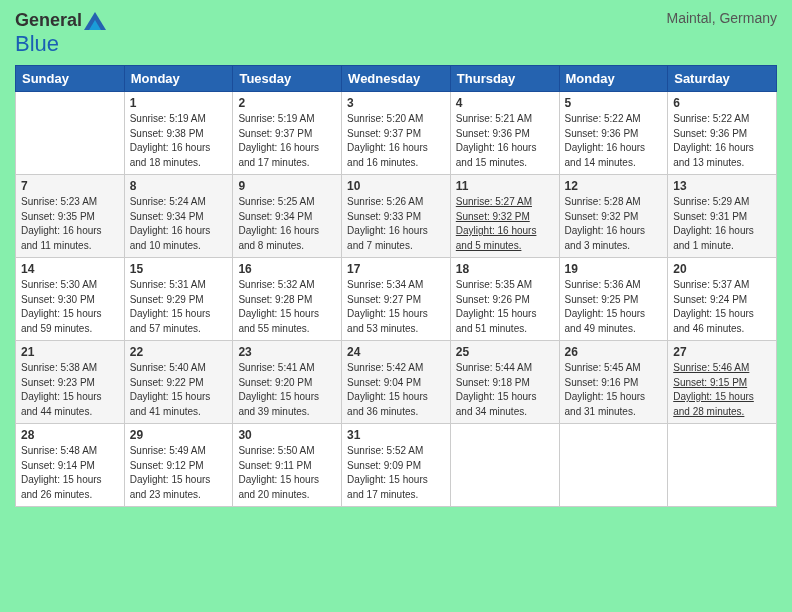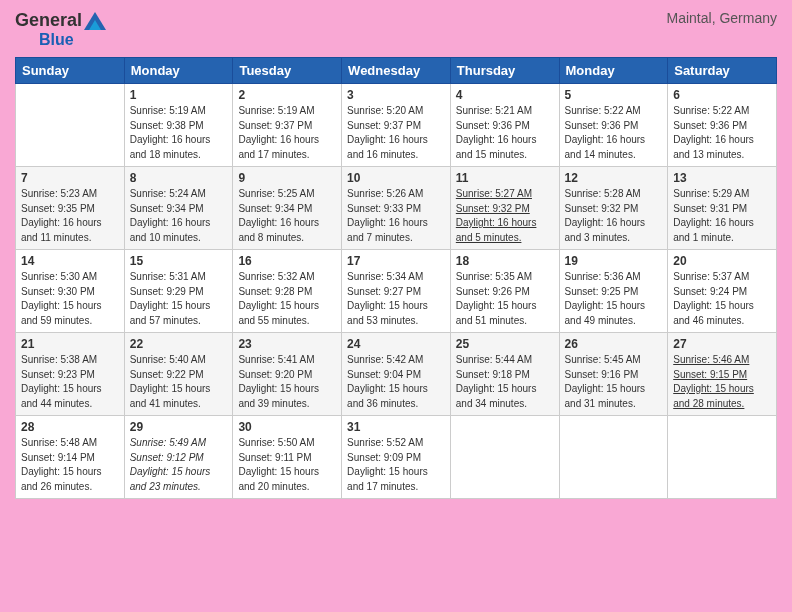--- a/index.html
+++ b/index.html
@@ -6,21 +6,21 @@
     body {
       font-family: Arial, sans-serif;
       background: #fff;
       width: 792px;
       height: 612px;
       overflow: hidden;
     }
     .page {
       width: 792px;
       min-height: 612px;
-      background: #f9a8d4;
+      background: #86efac;
       padding: 10px 15px 10px 15px;
     }
     .header-area {
       display: flex;
       justify-content: space-between;
       align-items: flex-start;
       margin-bottom: 8px;
     }
     .logo {
       display: flex;
@@ -30,24 +30,23 @@
     .logo-text {
       display: flex;
       align-items: center;
     }
     .logo-general {
       font-size: 18px;
       font-weight: bold;
       color: #333;
     }
     .logo-blue {
-      font-size: 16px;
-      font-weight: bold;
+      font-size: 22px;
+      font-weight: normal;
       color: #1a5fb4;
-      margin-left: 24px;
     }
     .logo-icon {
       width: 22px;
       height: 18px;
       margin-left: 2px;
     }
     .title-area {
       text-align: right;
     }
     .month-year {
@@ -341,21 +340,21 @@
         <tr class="row-odd">
           <td>
             <span class="day-number">28</span>
             <div class="cell-content" style="white-space: pre-line;">Sunrise: 5:48 AM
 Sunset: 9:14 PM
 Daylight: 15 hours
 and 26 minutes.</div>
           </td>
           <td>
             <span class="day-number">29</span>
-            <div class="cell-content" style="white-space: pre-line; font-style: italic;">Sunrise: 5:49 AM
+            <div class="cell-content" style="white-space: pre-line;">Sunrise: 5:49 AM
 Sunset: 9:12 PM
 Daylight: 15 hours
 and 23 minutes.</div>
           </td>
           <td>
             <span class="day-number">30</span>
             <div class="cell-content" style="white-space: pre-line;">Sunrise: 5:50 AM
 Sunset: 9:11 PM
 Daylight: 15 hours
 and 20 minutes.</div>

